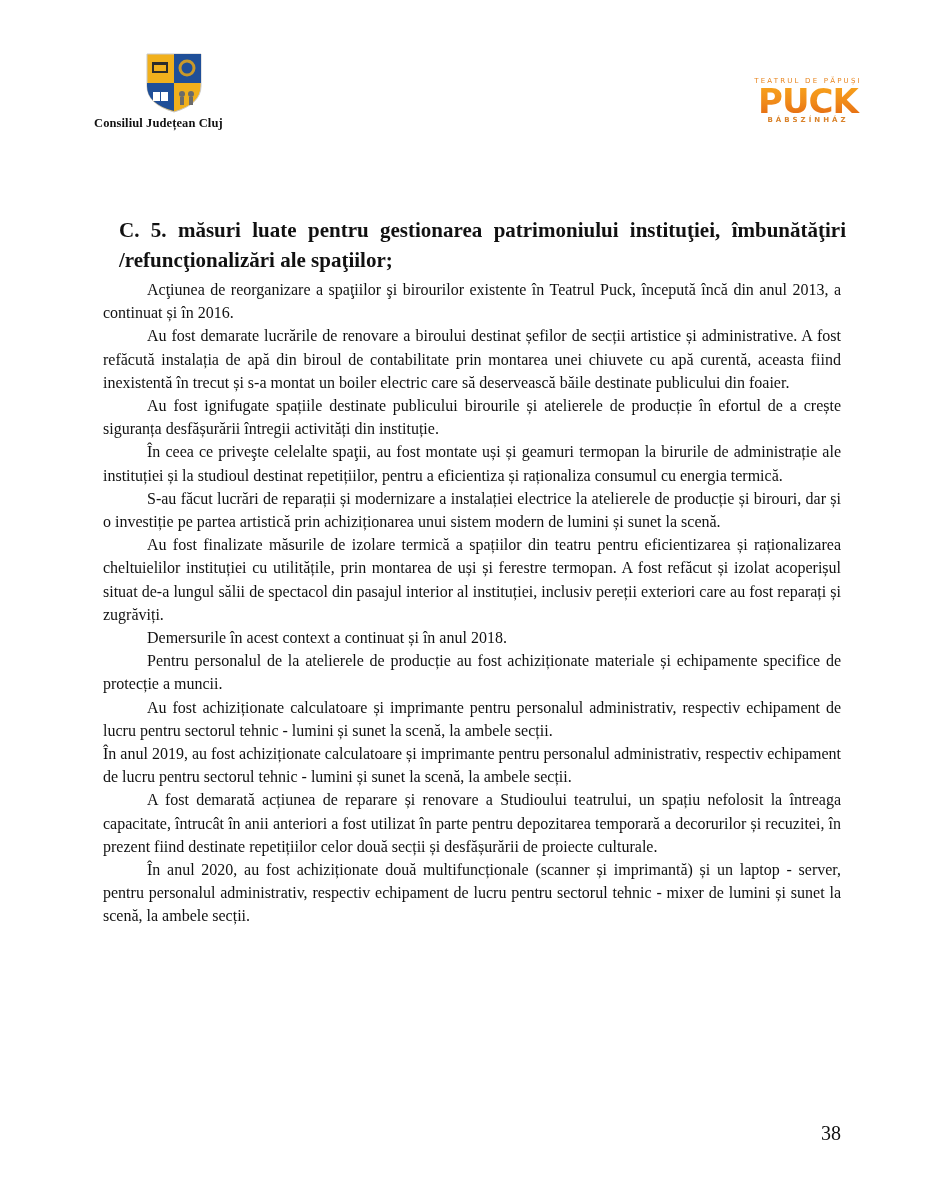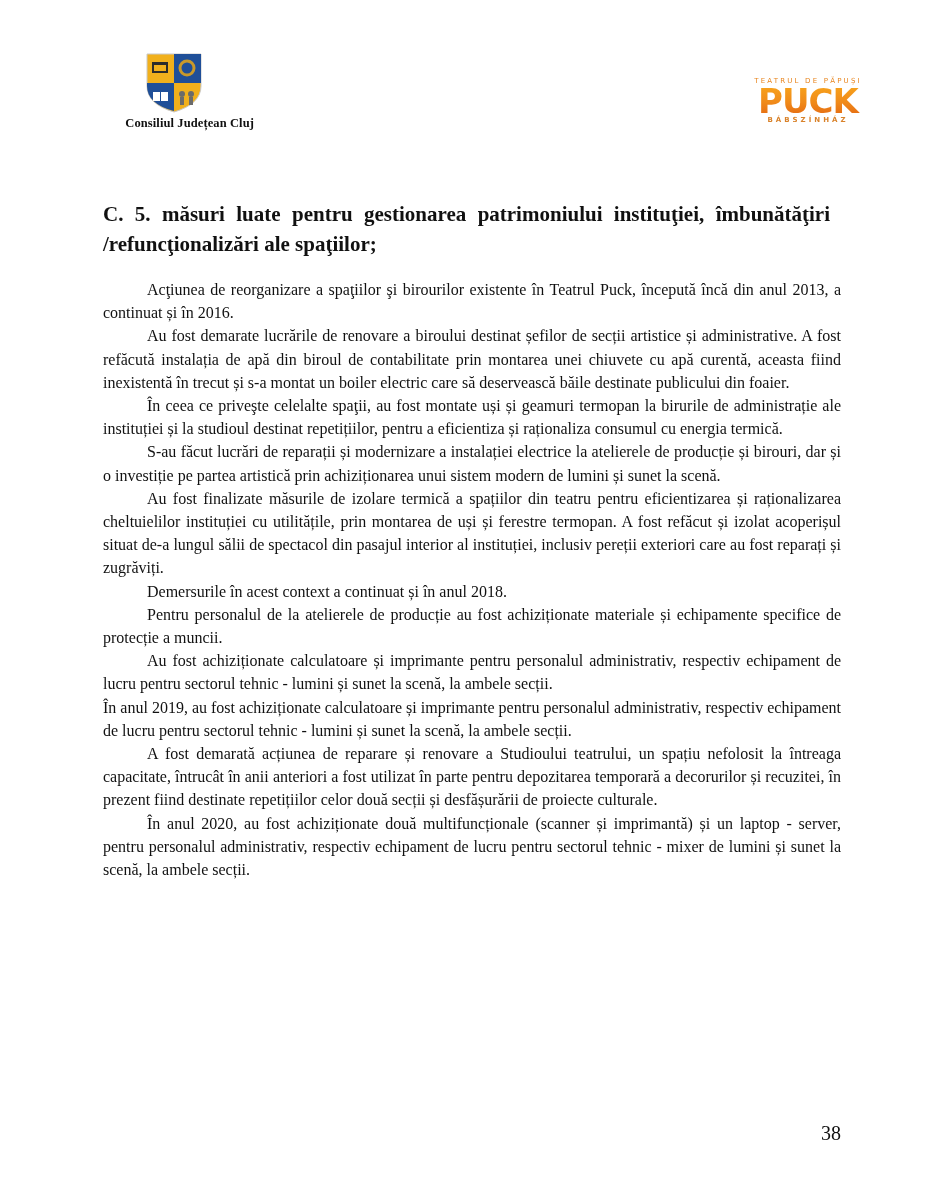--- a/index.html
+++ b/index.html
@@ -13,21 +13,21 @@
       position: relative;
       overflow: hidden;
       font-family: "Liberation Serif", "DejaVu Serif", serif;
       color: #111111;
     }
     .header-left {
       position: absolute;
       left: 94px;
       top: 52px;
       width: 160px;
-      text-align: right;
+      text-align: left;
     }
     .crest {
       display: block;
       margin: 0 auto;
       width: 58px;
       height: 62px;
     }
     .council-name {
       display: block;
       margin-top: 2px;
@@ -70,21 +70,21 @@
     }
     .section-title {
       position: absolute;
       left: 103px;
       top: 199px;
       width: 727px;
       font-weight: bold;
       font-size: 21px;
       line-height: 30px;
       text-align: justify;
-      margin: 0;
+      margin: 16px;
     }
     .body-text {
       position: absolute;
       left: 103px;
       top: 278px;
       width: 738px;
       font-size: 16px;
       line-height: 23.2px;
     }
     .body-text p {
@@ -128,20 +128,21 @@
   <span class="puck-top">TEATRUL DE PĂPUȘI</span>
   <span class="puck-word">PUCK</span>
   <span class="puck-bottom">BÁBSZÍNHÁZ</span>
 </div>
 
 <h2 class="section-title">C. 5. măsuri luate pentru gestionarea patrimoniului instituţiei, îmbunătăţiri /refuncţionalizări ale spaţiilor;</h2>
 
 <div class="body-text">
   <p>Acţiunea de reorganizare a spaţiilor şi birourilor existente în Teatrul Puck, începută încă  din anul 2013, a continuat și în 2016.</p>
   <p>Au fost demarate lucrările de renovare a biroului destinat șefilor de secții artistice și administrative. A fost refăcută instalația de apă din biroul de contabilitate prin montarea unei chiuvete cu apă curentă, aceasta fiind inexistentă în trecut și s-a montat un boiler electric care să deservească băile destinate publicului din foaier.</p>
+  <p>Au fost ignifugate spațiile destinate publicului birourile și atelierele de producție în efortul de a crește siguranța desfășurării întregii activități din instituție.</p>
   <p>În ceea ce priveşte celelalte spaţii, au fost montate uși și geamuri termopan la birurile de administrație ale instituției și la studioul destinat repetițiilor, pentru a eficientiza și raționaliza consumul cu energia termică.</p>
   <p>S-au făcut lucrări de reparații și modernizare a instalației electrice la atelierele de producție și birouri, dar și o investiție pe partea artistică prin achiziționarea unui sistem modern de lumini și sunet la scenă.</p>
   <p>Au fost finalizate măsurile de izolare termică a spațiilor din teatru pentru eficientizarea și raționalizarea cheltuielilor instituției cu utilitățile, prin montarea de uși și ferestre termopan. A fost refăcut și izolat acoperișul situat de-a lungul sălii de spectacol din pasajul interior al instituției, inclusiv pereții exteriori care au fost reparați și zugrăviți.</p>
   <p>Demersurile în acest context a continuat și în anul 2018.</p>
   <p>Pentru personalul de la atelierele de producție au fost achiziționate materiale și echipamente specifice de protecție a muncii.</p>
   <p>Au fost achiziționate calculatoare și imprimante pentru personalul administrativ, respectiv echipament de lucru pentru sectorul tehnic - lumini și sunet la scenă, la ambele secții.</p>
   <p class="noindent">În anul 2019, au fost achiziționate calculatoare și imprimante pentru personalul administrativ, respectiv echipament de lucru pentru sectorul tehnic - lumini și sunet la scenă, la ambele secții.</p>
   <p>A fost demarată acțiunea de reparare și renovare a Studioului teatrului, un spațiu nefolosit la întreaga capacitate, întrucât în anii anteriori a fost utilizat în parte pentru depozitarea temporară a decorurilor și recuzitei, în prezent fiind destinate repetițiilor celor două secții și desfășurării de proiecte culturale.</p>
   <p>În anul 2020, au fost achiziționate două multifuncționale (scanner și imprimantă) și un laptop - server, pentru personalul administrativ, respectiv echipament de lucru pentru sectorul tehnic - mixer de lumini și sunet la scenă, la ambele secții.</p>
 </div>

